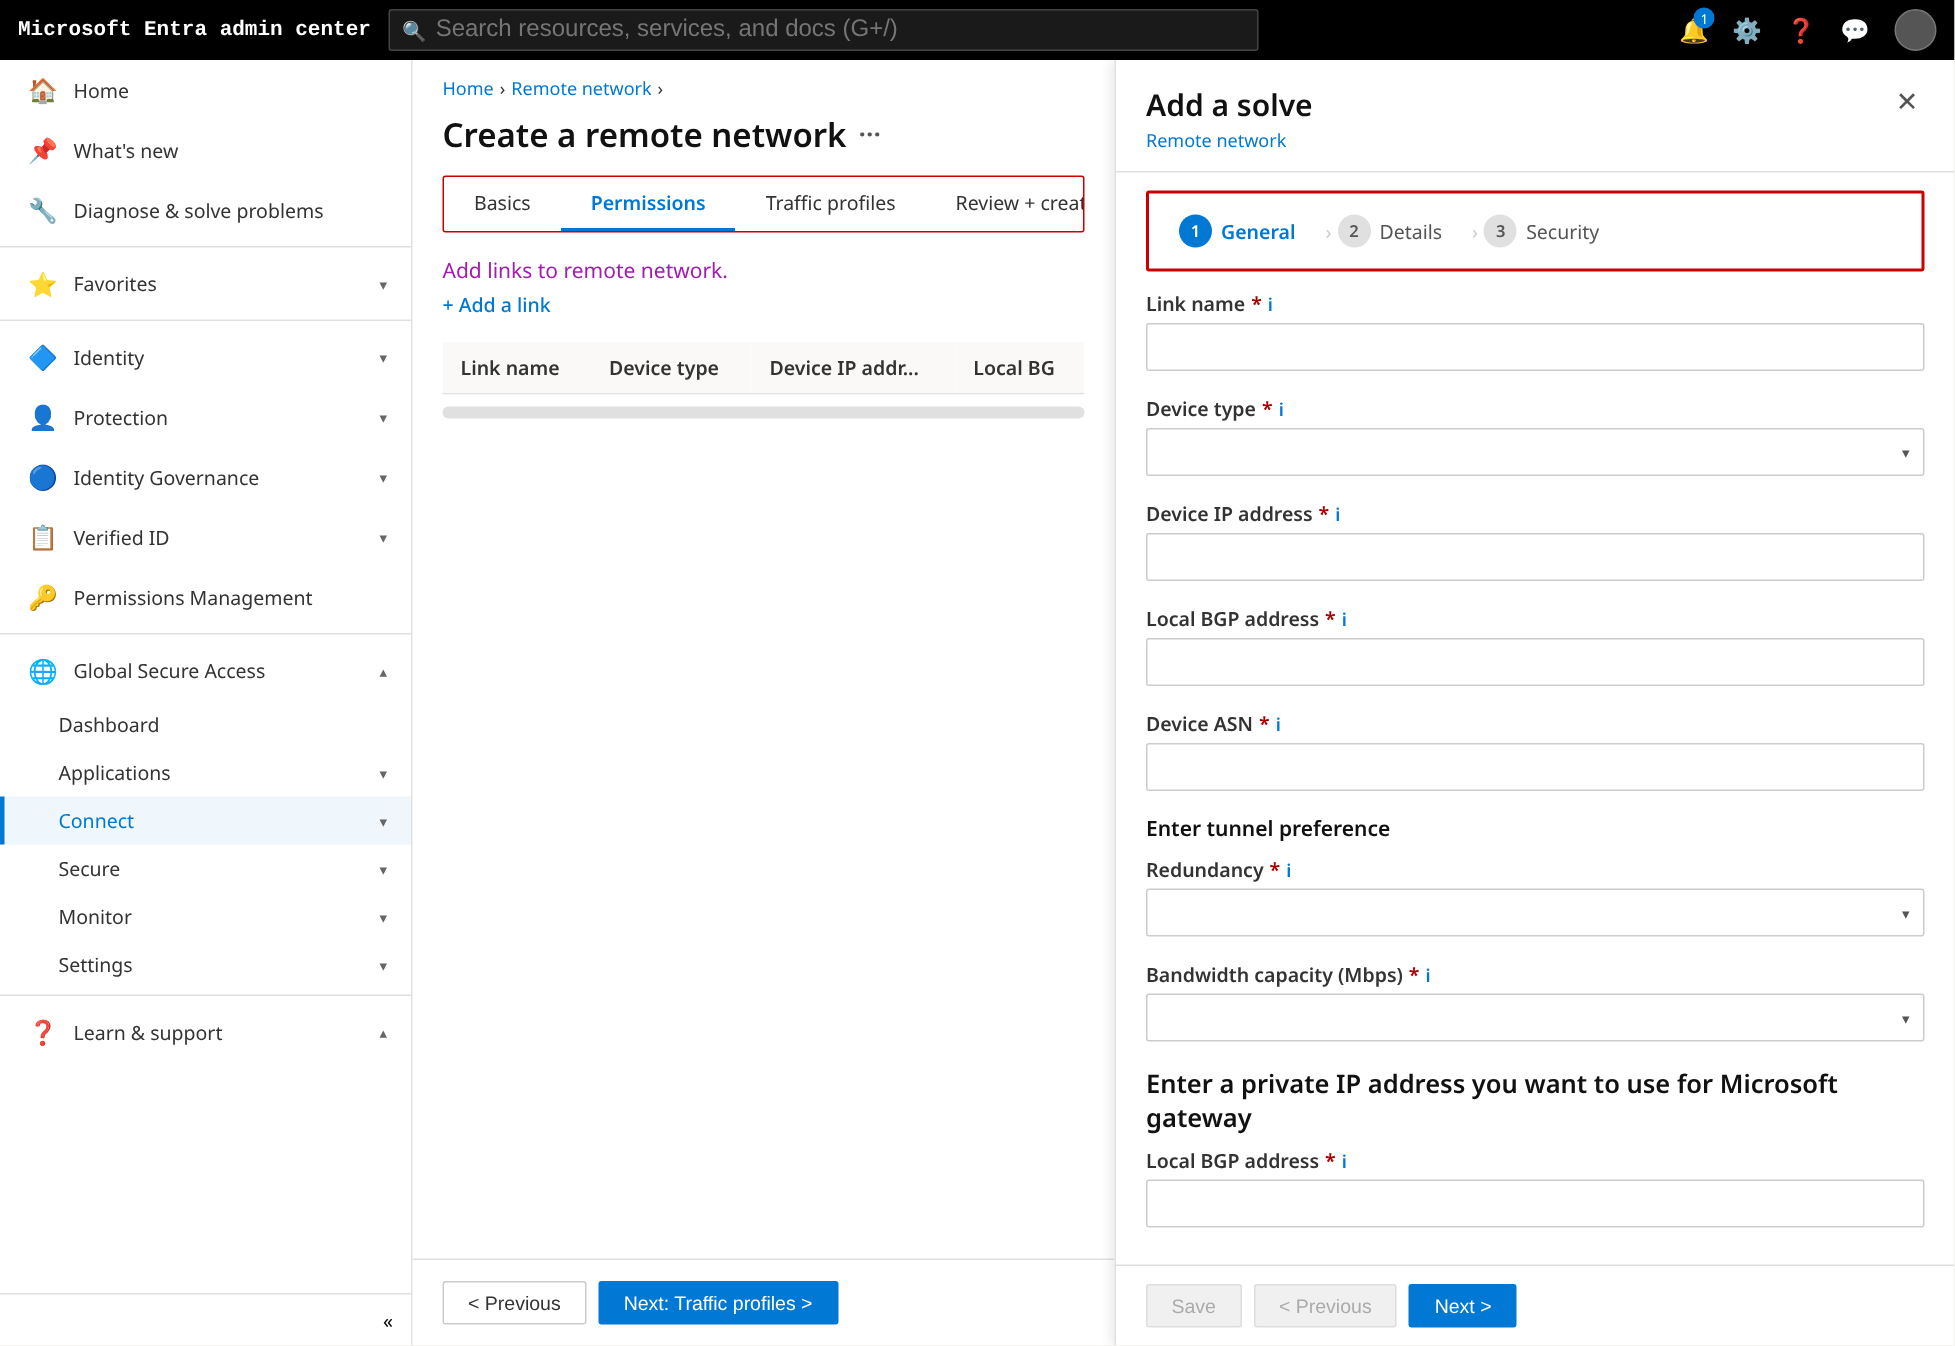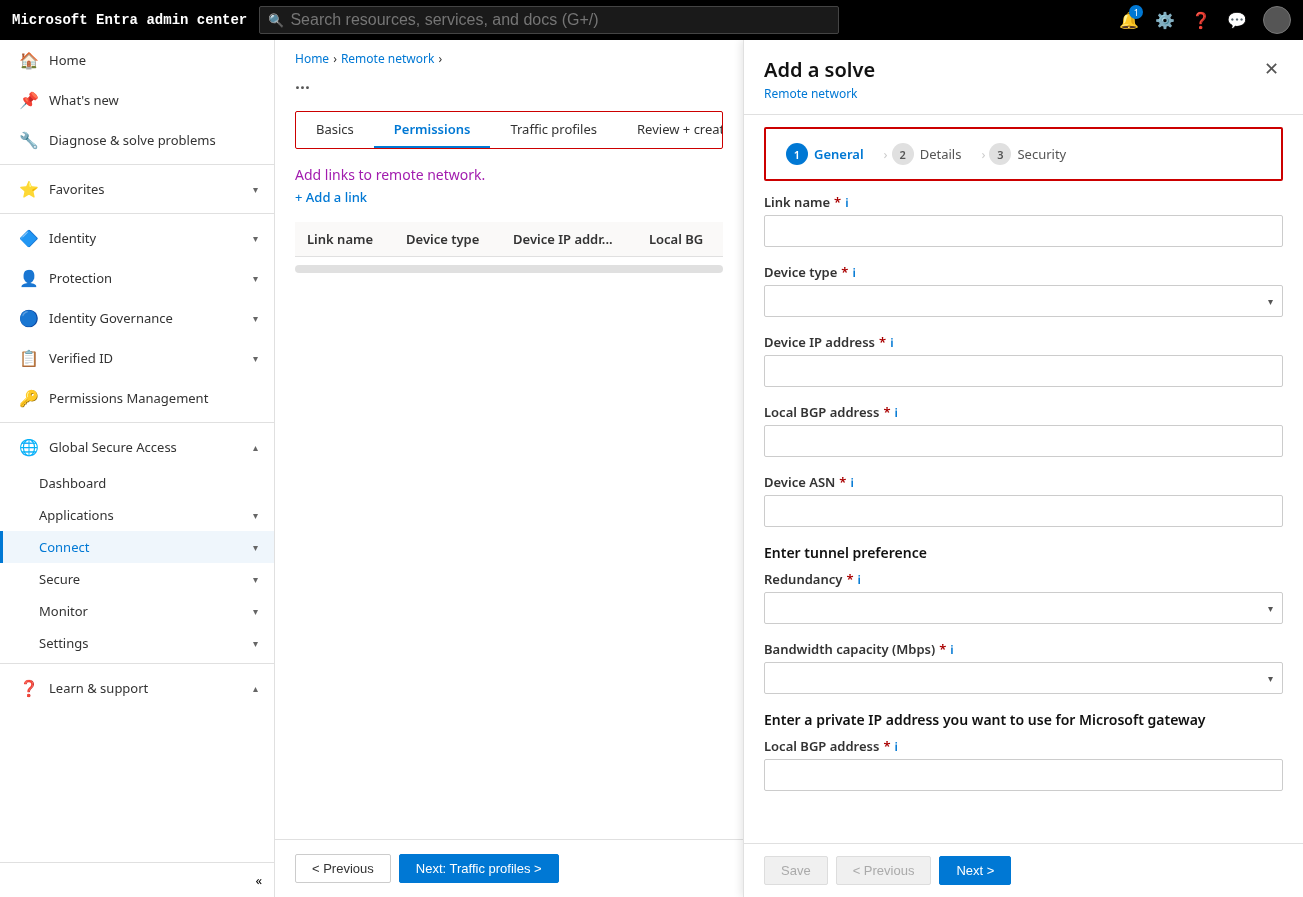--- a/index.html
+++ b/index.html
@@ -508,20 +508,21 @@
   <div class="content-area">
 
     <div class="main-panel">
       <div class="breadcrumb">
         <span style="color:#0078d4; cursor:pointer;">Home</span>
         <span class="breadcrumb-sep">›</span>
         <span style="color:#0078d4; cursor:pointer;">Remote network</span>
         <span class="breadcrumb-sep">›</span>
       </div>
       <div class="page-title">
+        <span>Create a remote network</span>
         <span class="page-title-dots">···</span>
       </div>
 
       <div class="tabs-bar">
         <div class="tab">Basics</div>
         <div class="tab active">Permissions</div>
         <div class="tab">Traffic profiles</div>
         <div class="tab">Review + create</div>
       </div>
 
@@ -652,21 +653,21 @@
             <span class="info-icon">ℹ</span>
           </div>
           <div class="form-select-wrapper">
             <select class="form-select">
               <option value=""></option>
             </select>
             <span class="select-chevron">▾</span>
           </div>
         </div>
 
-        <div class="section-heading" style="font-size:14px;">Enter a private IP address you want to use for Microsoft gateway</div>
+        <div class="section-heading" style="font-size:17px;">Enter a private IP address you want to use for Microsoft gateway</div>
 
         <div class="form-group">
           <div class="form-label">
             <span>Local BGP address</span>
             <span class="req">*</span>
             <span class="info-icon">ℹ</span>
           </div>
           <input class="form-input" type="text" style="">
         </div>
       </div>

